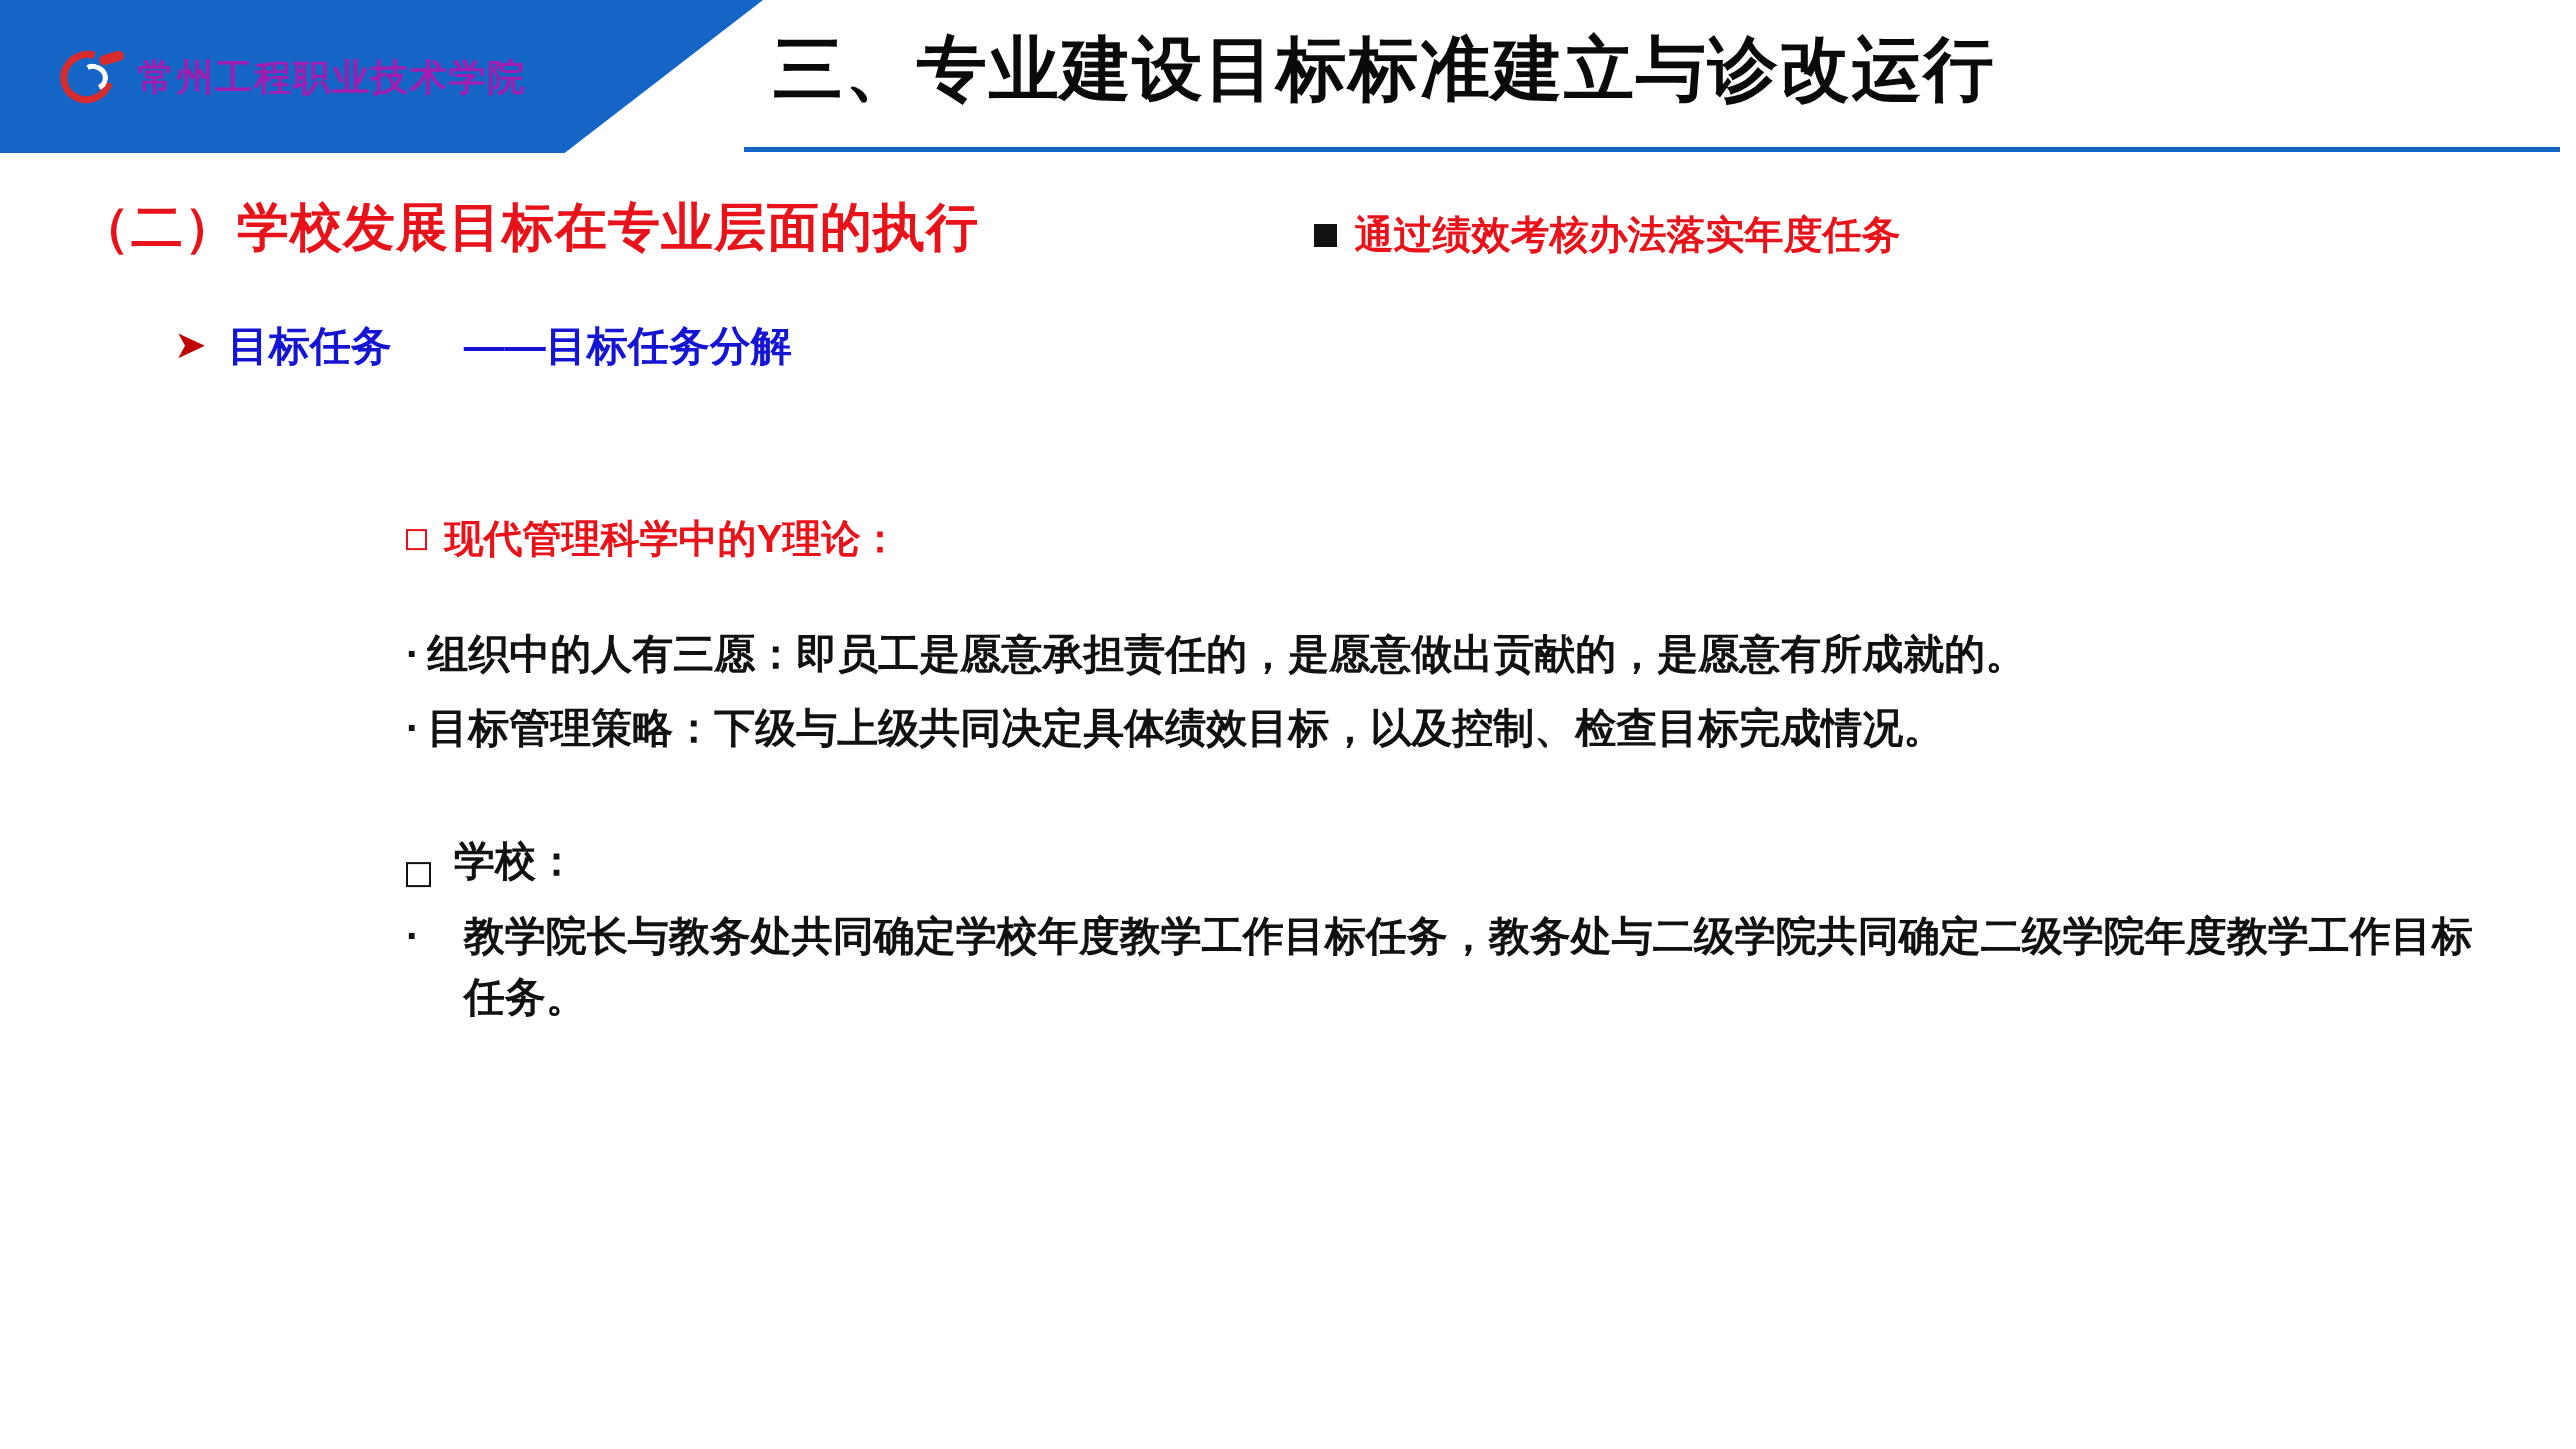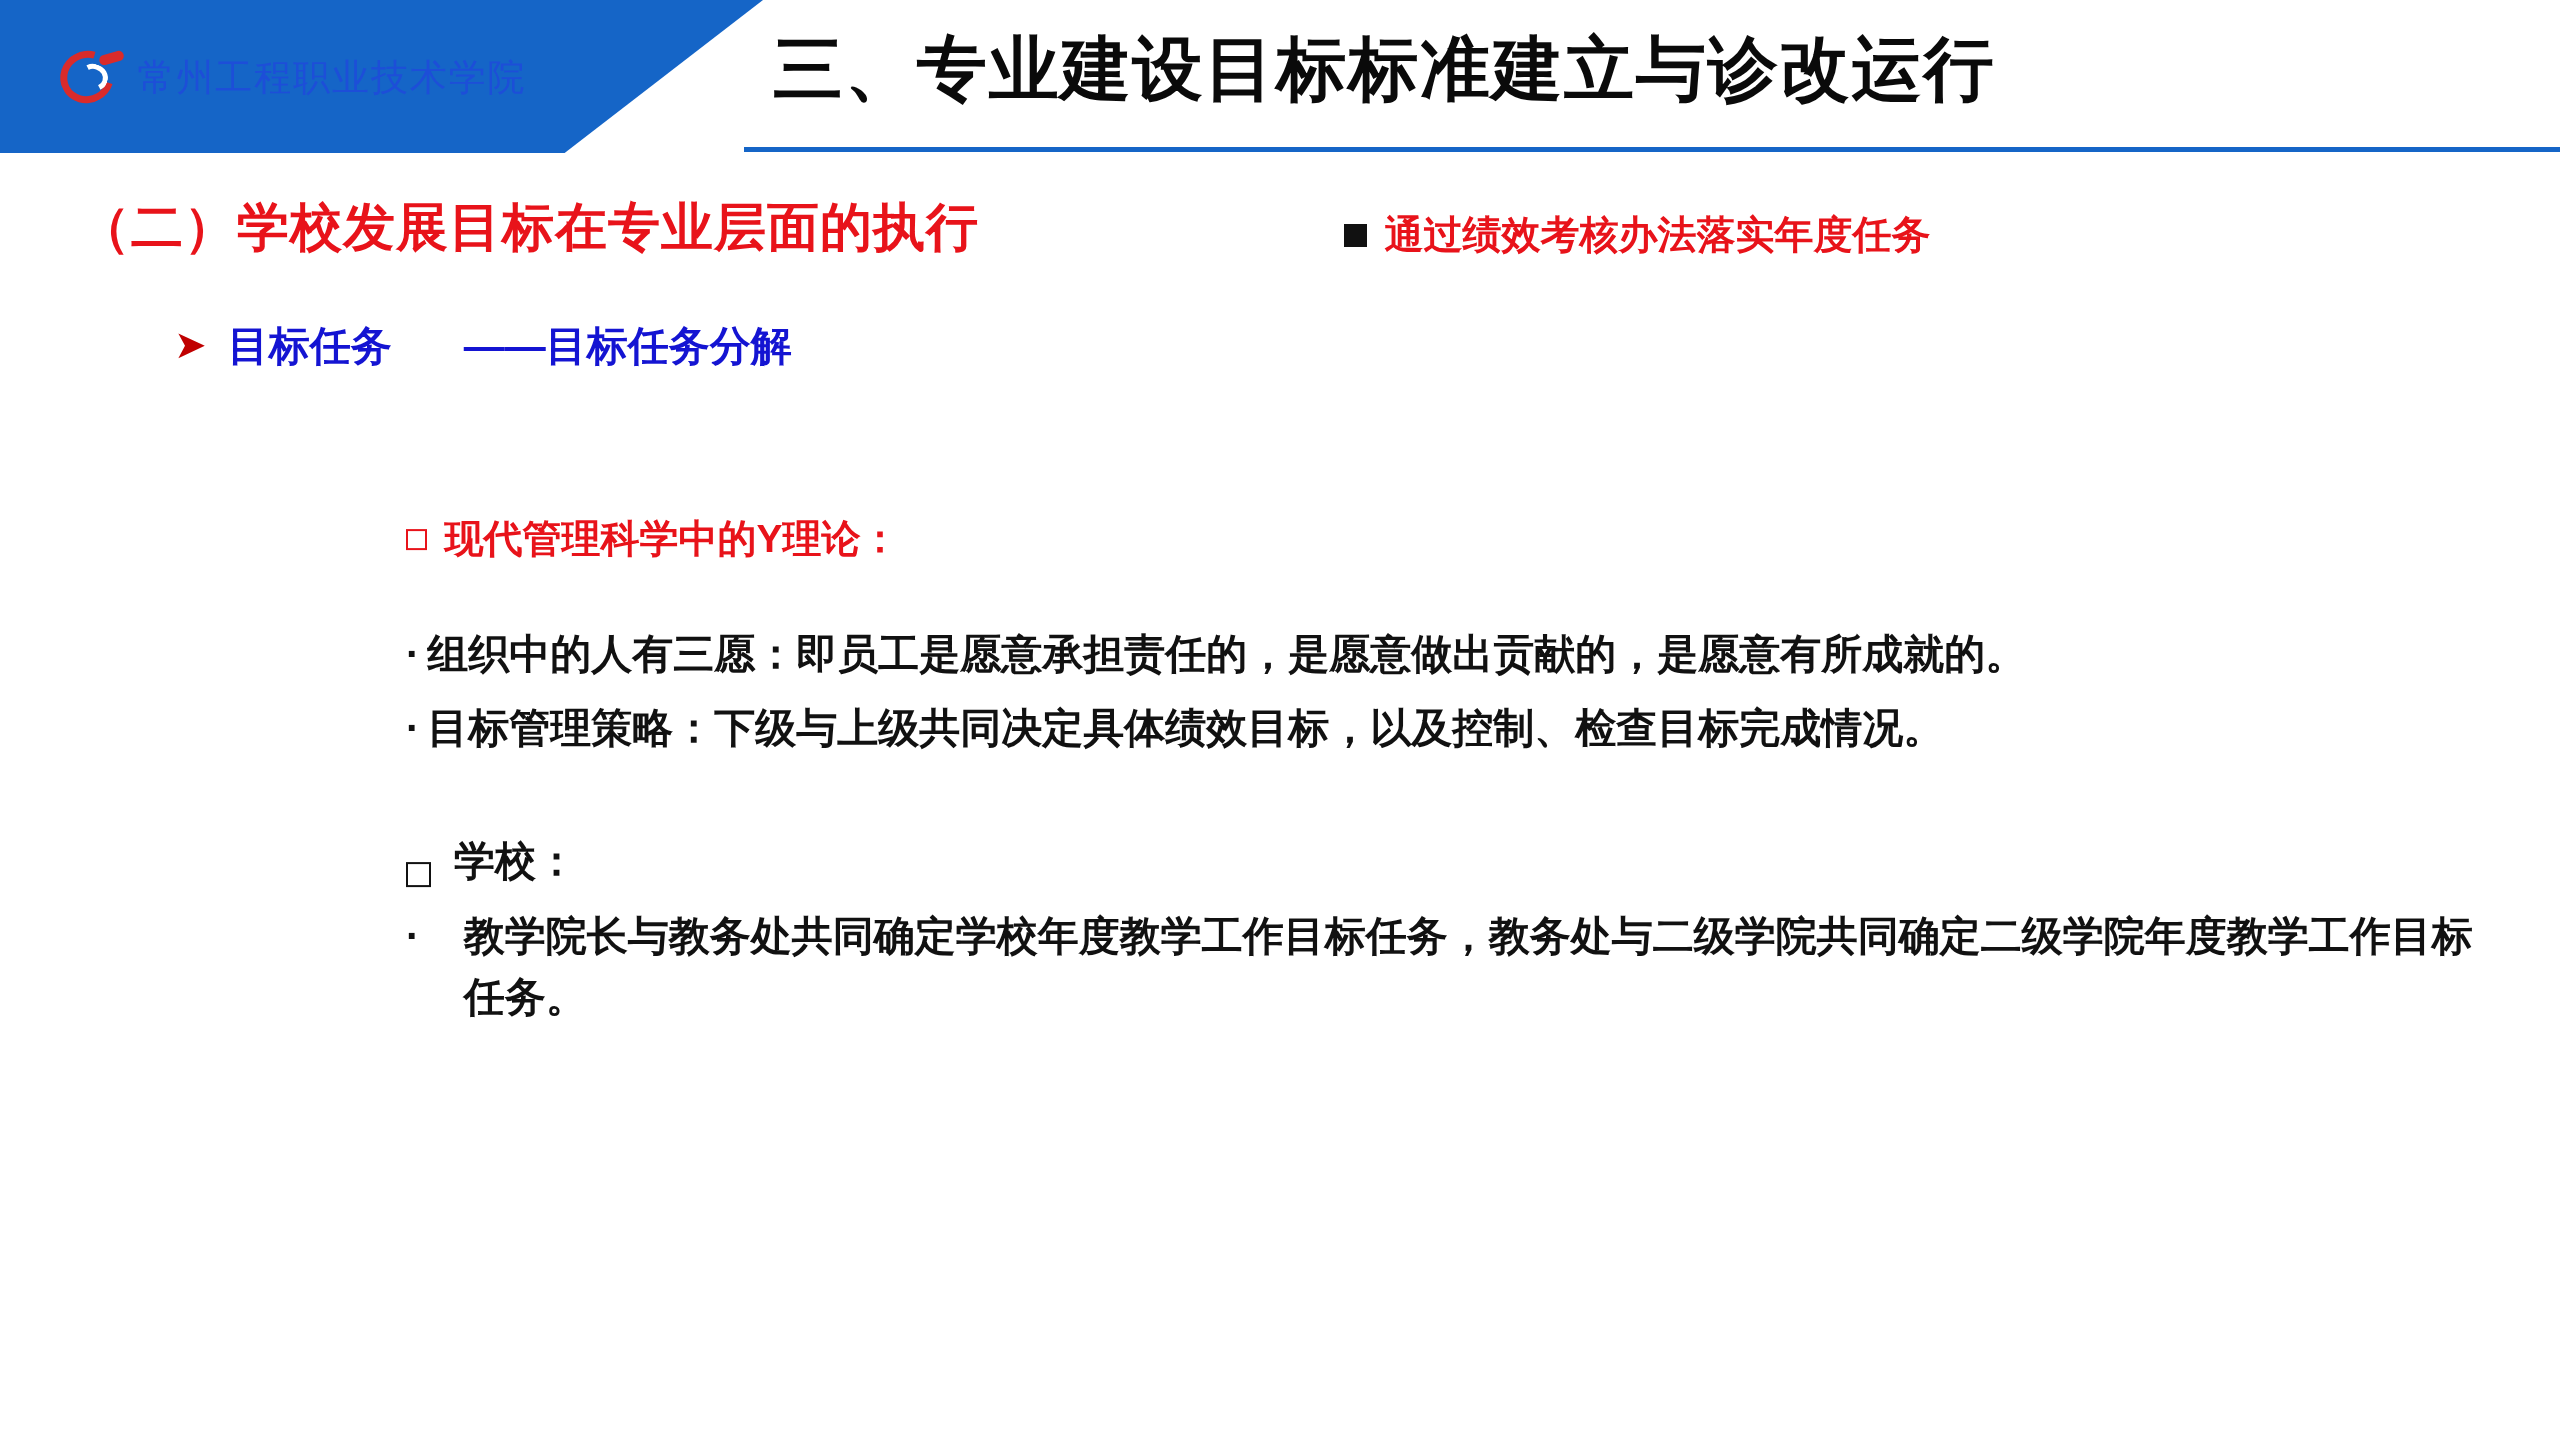--- a/index.html
+++ b/index.html
@@ -79,23 +79,23 @@
     left: 39px;
     top: 5.8px;
     width: 25px;
     height: 9.7px;
     background: #d92b2b;
     transform: rotate(-16deg);
     border-radius: 4.8px;
   }
   .logo-text {
     font-family: "DejaVu Serif", serif;
-    font-weight: normal;
+    font-weight: bold;
     font-size: 37px;
-    color: #1d4ed8;
+    color: #a21caf;
     letter-spacing: 1.9px;
     white-space: nowrap;
     line-height: 1;
   }
   .header-title {
     position: absolute;
     left: 773px;
     top: 23px;
     width: 1642px;
     font-size: 70px;
@@ -126,21 +126,20 @@
     margin-left: 18px;
   }
   .sec-note {
     position: absolute;
     left: 1314px;
     top: 208px;
     display: flex;
     align-items: center;
     gap: 17.4px;
     white-space: nowrap;
-    margin-left: 30px;
   }
   .sq-bullet {
     width: 23px;
     height: 23px;
     background: #111111;
     display: inline-block;
   }
   .sec-note-text {
     font-size: 39px;
     font-weight: bold;

